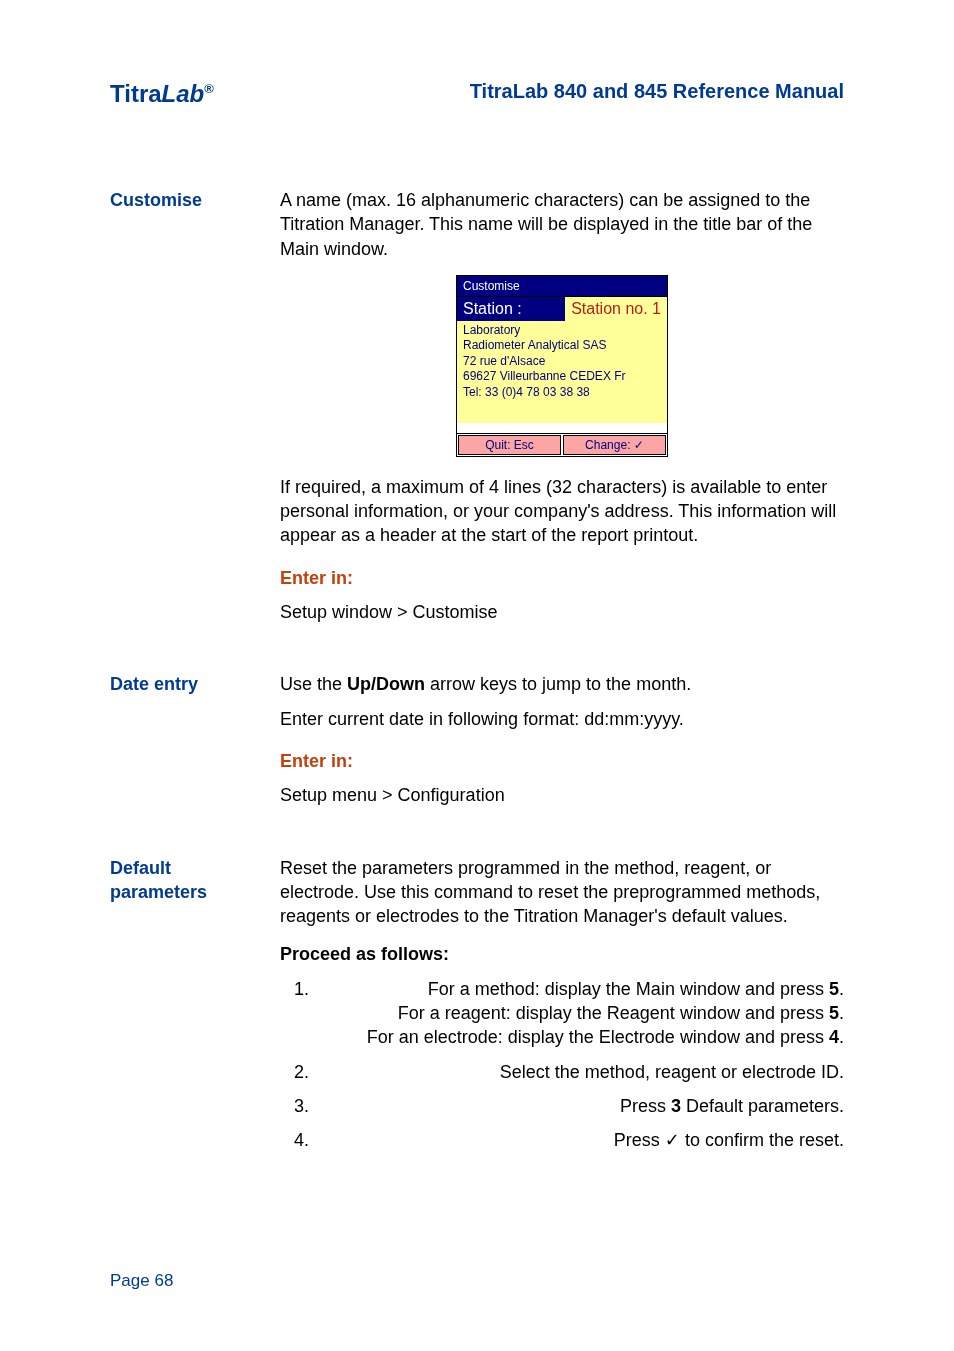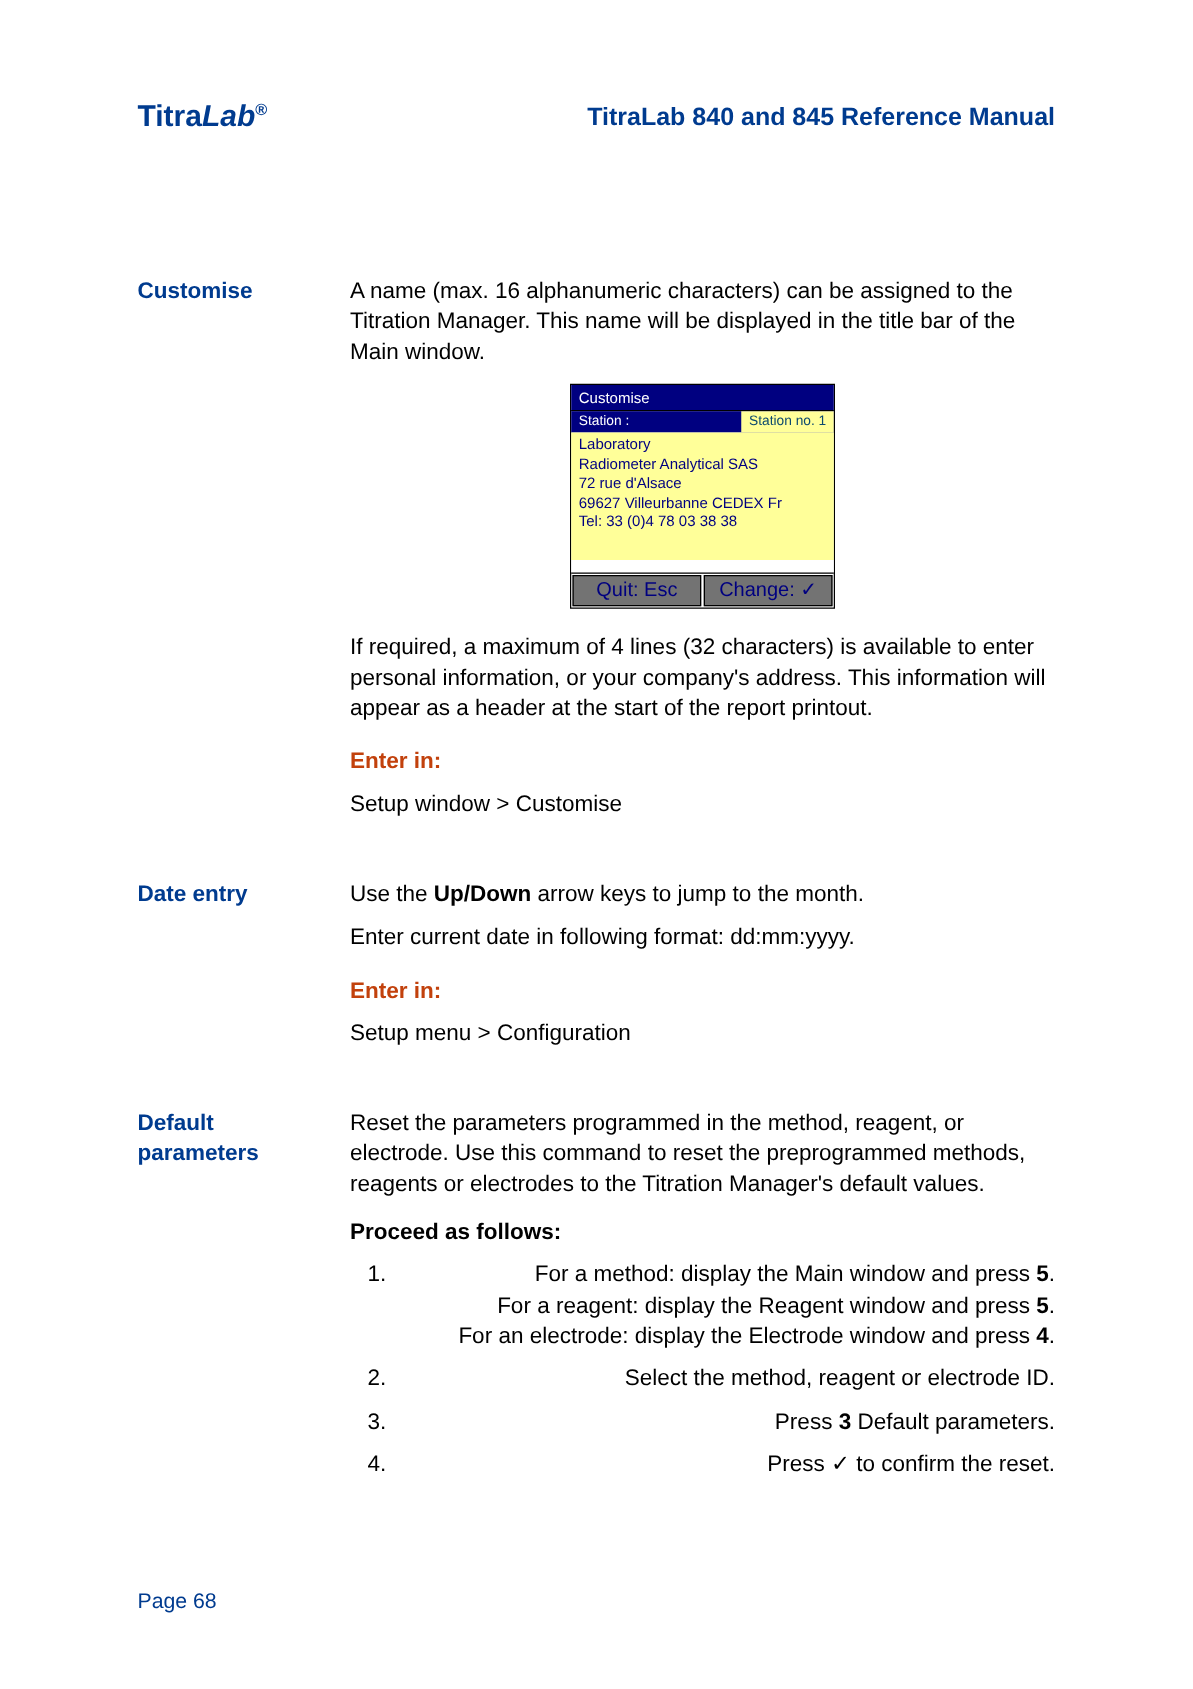--- a/index.html
+++ b/index.html
@@ -12,22 +12,22 @@
   }
   .page {
     position: relative;
     width: 954px;
     height: 1351px;
     padding: 80px 110px 60px 110px;
   }
   .header-row {
     display: flex;
     justify-content: space-between;
-    align-items: center;
-    margin-bottom: 112px;
+    align-items: flex-start;
+    margin-bottom: 80px;
   }
   .brand {
     color: #003b8f;
     font-size: 24px;
     font-weight: bold;
   }
   .brand .titra-t { font-style: normal; font-weight: bold; }
   .brand .lab { font-style: italic; font-weight: bold; }
   .brand .reg { font-size: 13px; vertical-align: super; }
   .manual-title {
@@ -80,49 +80,49 @@
     color: #fff;
     padding: 2px 6px;
     font-size: 12px;
     border-bottom: 1px solid #000;
   }
   .dev-station-row {
     display: flex;
     justify-content: space-between;
     background: #000080;
     color: #fff;
-    font-size: 11px;
+    font-size: 16px;
   }
   .dev-station-row .left {
     padding: 1px 6px;
   }
   .dev-station-row .right {
     background: #ffff99;
-    color: #0c4a6e;
+    color: #b91c1c;
     padding: 1px 6px;
   }
   .dev-body {
     background: #ffff99;
     color: #000080;
     padding: 2px 6px 22px 6px;
     min-height: 100px;
     font-size: 12px;
     line-height: 1.3;
   }
   .dev-body .center { text-align: left; }
   .dev-footer {
     display: flex;
     border-top: 1px solid #000;
   }
   .dev-footer .btn {
     flex: 1;
-    background: #737373;
+    background: #fca5a5;
     color: #000080;
     text-align: center;
-    font-size: 16px;
+    font-size: 12px;
     padding: 1px 2px;
     border: 1px solid #000;
     margin: 1px;
   }
   .dev-blank {
     background: #ffffff;
     height: 10px;
   }
 
   ol.steps {

